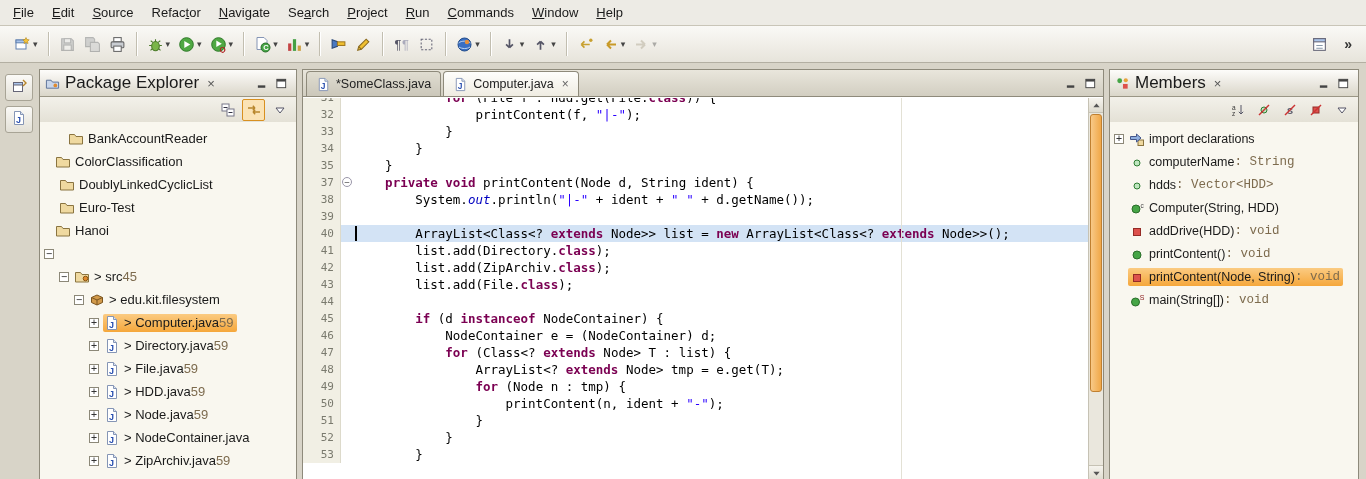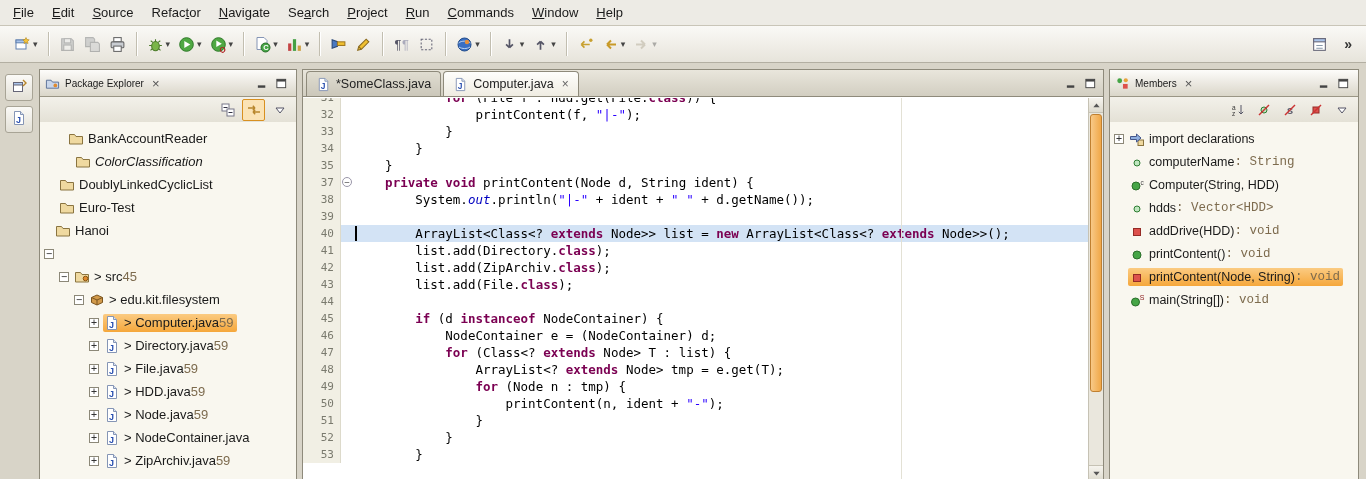--- a/index.html
+++ b/index.html
@@ -31,21 +31,21 @@
 
   
   .panel{position:absolute;top:69px;bottom:-2px;background:#F7F5EC;border:1px solid #8E8A7B;box-sizing:border-box;}
   #pkg-panel{left:39px;width:258px;}
   #editor-panel{left:302px;width:802px;background:#FFFFFF;}
   #members-panel{left:1109px;width:250px;}
 
   .panel-titlebar{height:26px;background:linear-gradient(#FDFCFA,#DAD6C9);border-bottom:1px solid #9A9685;
                   display:flex;align-items:center;padding:0 5px;}
   .pt-icon svg{width:15px;height:15px;display:block;}
-  .pt-label{font-size:10px;margin:0 5px 0 5px;white-space:nowrap;}
+  .pt-label{font-size:17px;margin:0 5px 0 5px;white-space:nowrap;}
   .pt-close{font-size:13px;color:#555;padding:0 3px;line-height:1;}
   .pt-spacer{flex:1;}
   .pt-btn{width:19px;height:17px;display:flex;align-items:center;justify-content:center;}
   .pt-btn svg{width:13px;height:13px;}
 
   .panel-toolbar{height:25px;background:linear-gradient(#F3F1EA,#E4E1D6);border-bottom:1px solid #C6C2B4;
                  display:flex;align-items:center;justify-content:flex-end;padding:0 5px;gap:3px;}
   .ptb-btn{width:21px;height:20px;border:1px solid transparent;display:flex;align-items:center;justify-content:center;border-radius:2px;}
   .ptb-btn.active{border-color:#D89020;background:#FBE3B5;}
   .ptb-btn svg{width:14px;height:14px;display:block;}
@@ -404,21 +404,21 @@
           <span class="expander hide"></span>
           <span class="sel-wrap">
             <span class="tree-icon">
               <svg viewBox="0 0 16 16">
                 <path d="M1.5 3.5h5l1.5 2h6.5v7.5h-13z" fill="#EFD9A0" stroke="#8A7440"></path>
               </svg>
             </span>
             <span class="tree-label">BankAccountReader</span>
           </span>
         </div>
-        <div class="tree-row" style="padding-left: 20px; font-style: italic;">
+        <div class="tree-row" style="padding-left: 0;">
           <span class="expander hide"></span>
           <span class="sel-wrap">
             <span class="tree-icon">
               <svg viewBox="0 0 16 16">
                 <path d="M1.5 3.5h5l1.5 2h6.5v7.5h-13z" fill="#EFD9A0" stroke="#8A7440"></path>
               </svg>
             </span>
             <span class="tree-label">ColorClassification</span>
           </span>
         </div>
@@ -753,44 +753,44 @@
             </span>
             <span class="mem-name">computerName</span>
             <span class="mem-suffix"> : String</span>
           </span>
         </div>
         <div class="mem-row">
           <span class="expander hide"></span>
           <span class="sel-wrap">
             <span class="mem-icon">
               <svg viewBox="0 0 16 16">
+                <circle cx="8" cy="9" r="3" fill="#BFE6BF" stroke="#2E7D32"></circle>
+              </svg>
+            </span>
+            <span class="mem-name">hdds</span>
+            <span class="mem-suffix"> : Vector&lt;HDD&gt;</span>
+          </span>
+        </div>
+        <div class="mem-row">
+          <span class="expander hide"></span>
+          <span class="sel-wrap">
+            <span class="mem-icon">
+              <svg viewBox="0 0 16 16">
                 <circle cx="7" cy="9" r="4" fill="#46A546" stroke="#2A6E2A"></circle>
                 <text x="11.5" y="7.5" font-size="6.5" fill="#444">c</text>
               </svg>
             </span>
             <span class="mem-name">Computer(String, HDD)</span>
           </span>
         </div>
         <div class="mem-row">
           <span class="expander hide"></span>
           <span class="sel-wrap">
             <span class="mem-icon">
               <svg viewBox="0 0 16 16">
-                <circle cx="8" cy="9" r="3" fill="#BFE6BF" stroke="#2E7D32"></circle>
-              </svg>
-            </span>
-            <span class="mem-name">hdds</span>
-            <span class="mem-suffix"> : Vector&lt;HDD&gt;</span>
-          </span>
-        </div>
-        <div class="mem-row">
-          <span class="expander hide"></span>
-          <span class="sel-wrap">
-            <span class="mem-icon">
-              <svg viewBox="0 0 16 16">
                 <rect x="4.5" y="5.5" width="7" height="7" fill="#DD514C" stroke="#952B26"></rect>
               </svg>
             </span>
             <span class="mem-name">addDrive(HDD)</span>
             <span class="mem-suffix"> : void</span>
           </span>
         </div>
         <div class="mem-row">
           <span class="expander hide"></span>
           <span class="sel-wrap">

